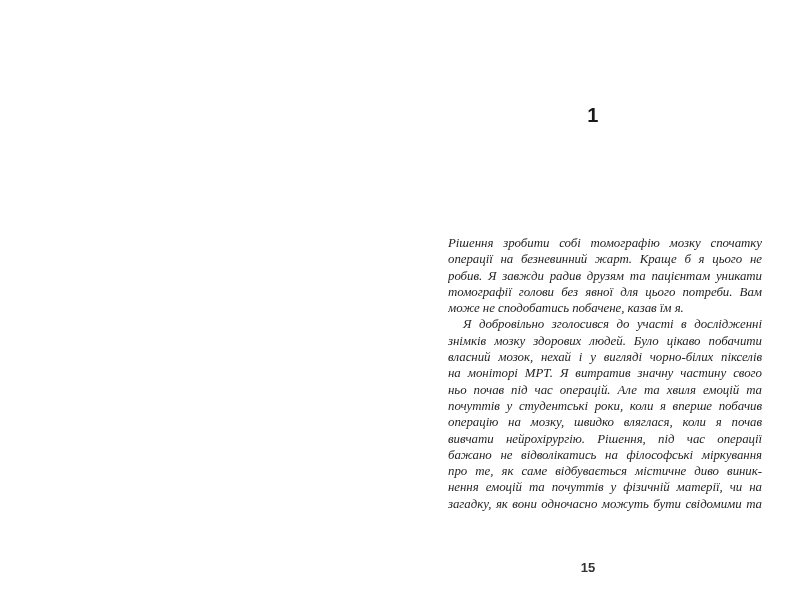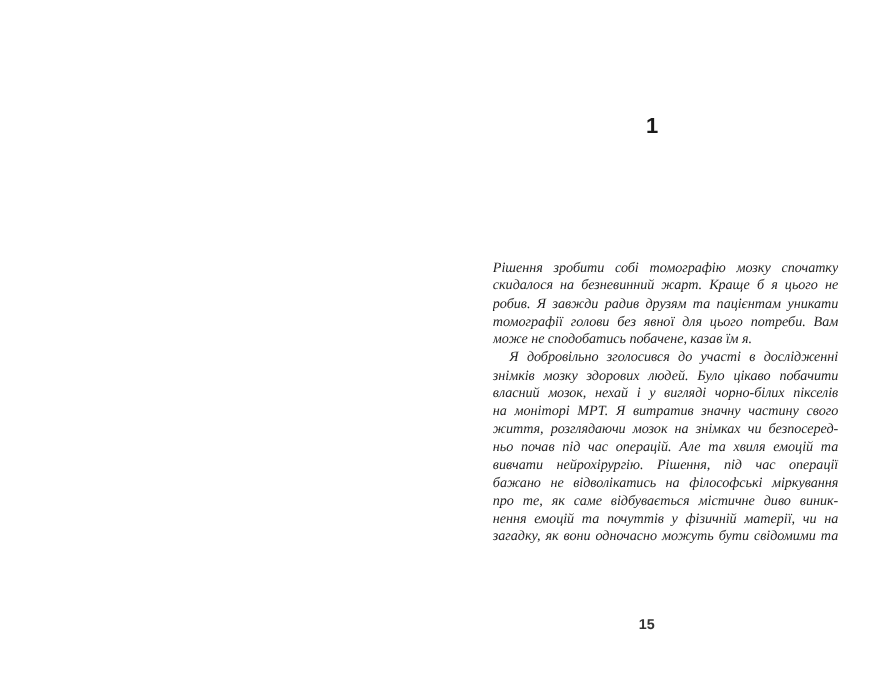--- a/index.html
+++ b/index.html
@@ -63,30 +63,31 @@
   }
 </style>
 </head>
 <body>
 
 <div class="page-canvas" style="background: rgb(255, 255, 255);">
   <div class="chapter-number" style="color: rgb(26, 26, 26);">1</div>
 
   <div class="text-block" style="color: rgb(31, 31, 31); font-style: italic;">
       <div class="text-line">Рішення зробити собі томографію мозку спочатку</div>
-      <div class="text-line">скидалося на безневинний жарт. Краще б я цього не</div>
+      <div class="text-line">операції на безневинний жарт. Краще б я цього не</div>
       <div class="text-line">робив. Я завжди радив друзям та пацієнтам уникати</div>
       <div class="text-line">томографії голови без явної для цього потреби. Вам</div>
       <div class="text-line para-end">може не сподобатись побачене, казав їм я.</div>
       <div class="text-line indent">Я добровільно зголосився до участі в дослідженні</div>
       <div class="text-line">знімків мозку здорових людей. Було цікаво побачити</div>
       <div class="text-line">власний мозок, нехай і у вигляді чорно-білих пікселів</div>
       <div class="text-line">на моніторі МРТ. Я витратив значну частину свого</div>
-      <div class="text-line">життя, розглядаючи мозок на знімках чи безпосеред-</div>
       <div class="text-line">ньо почав під час операцій. Але та хвиля емоцій та</div>
+      <div class="text-line">почуттів у студентські роки, коли я вперше побачив</div>
+      <div class="text-line">операцію на мозку, швидко вляглася, коли я почав</div>
       <div class="text-line">вивчати нейрохірургію. Рішення, під час операції</div>
       <div class="text-line">бажано не відволікатись на філософські міркування</div>
       <div class="text-line">про те, як саме відбувається містичне диво виник-</div>
       <div class="text-line">нення емоцій та почуттів у фізичній матерії, чи на</div>
       <div class="text-line">загадку, як вони одночасно можуть бути свідомими та</div>
     </div>
 
   <div class="page-number" style="color: rgb(51, 51, 51); text-align: center;">15</div>
 </div>
 

